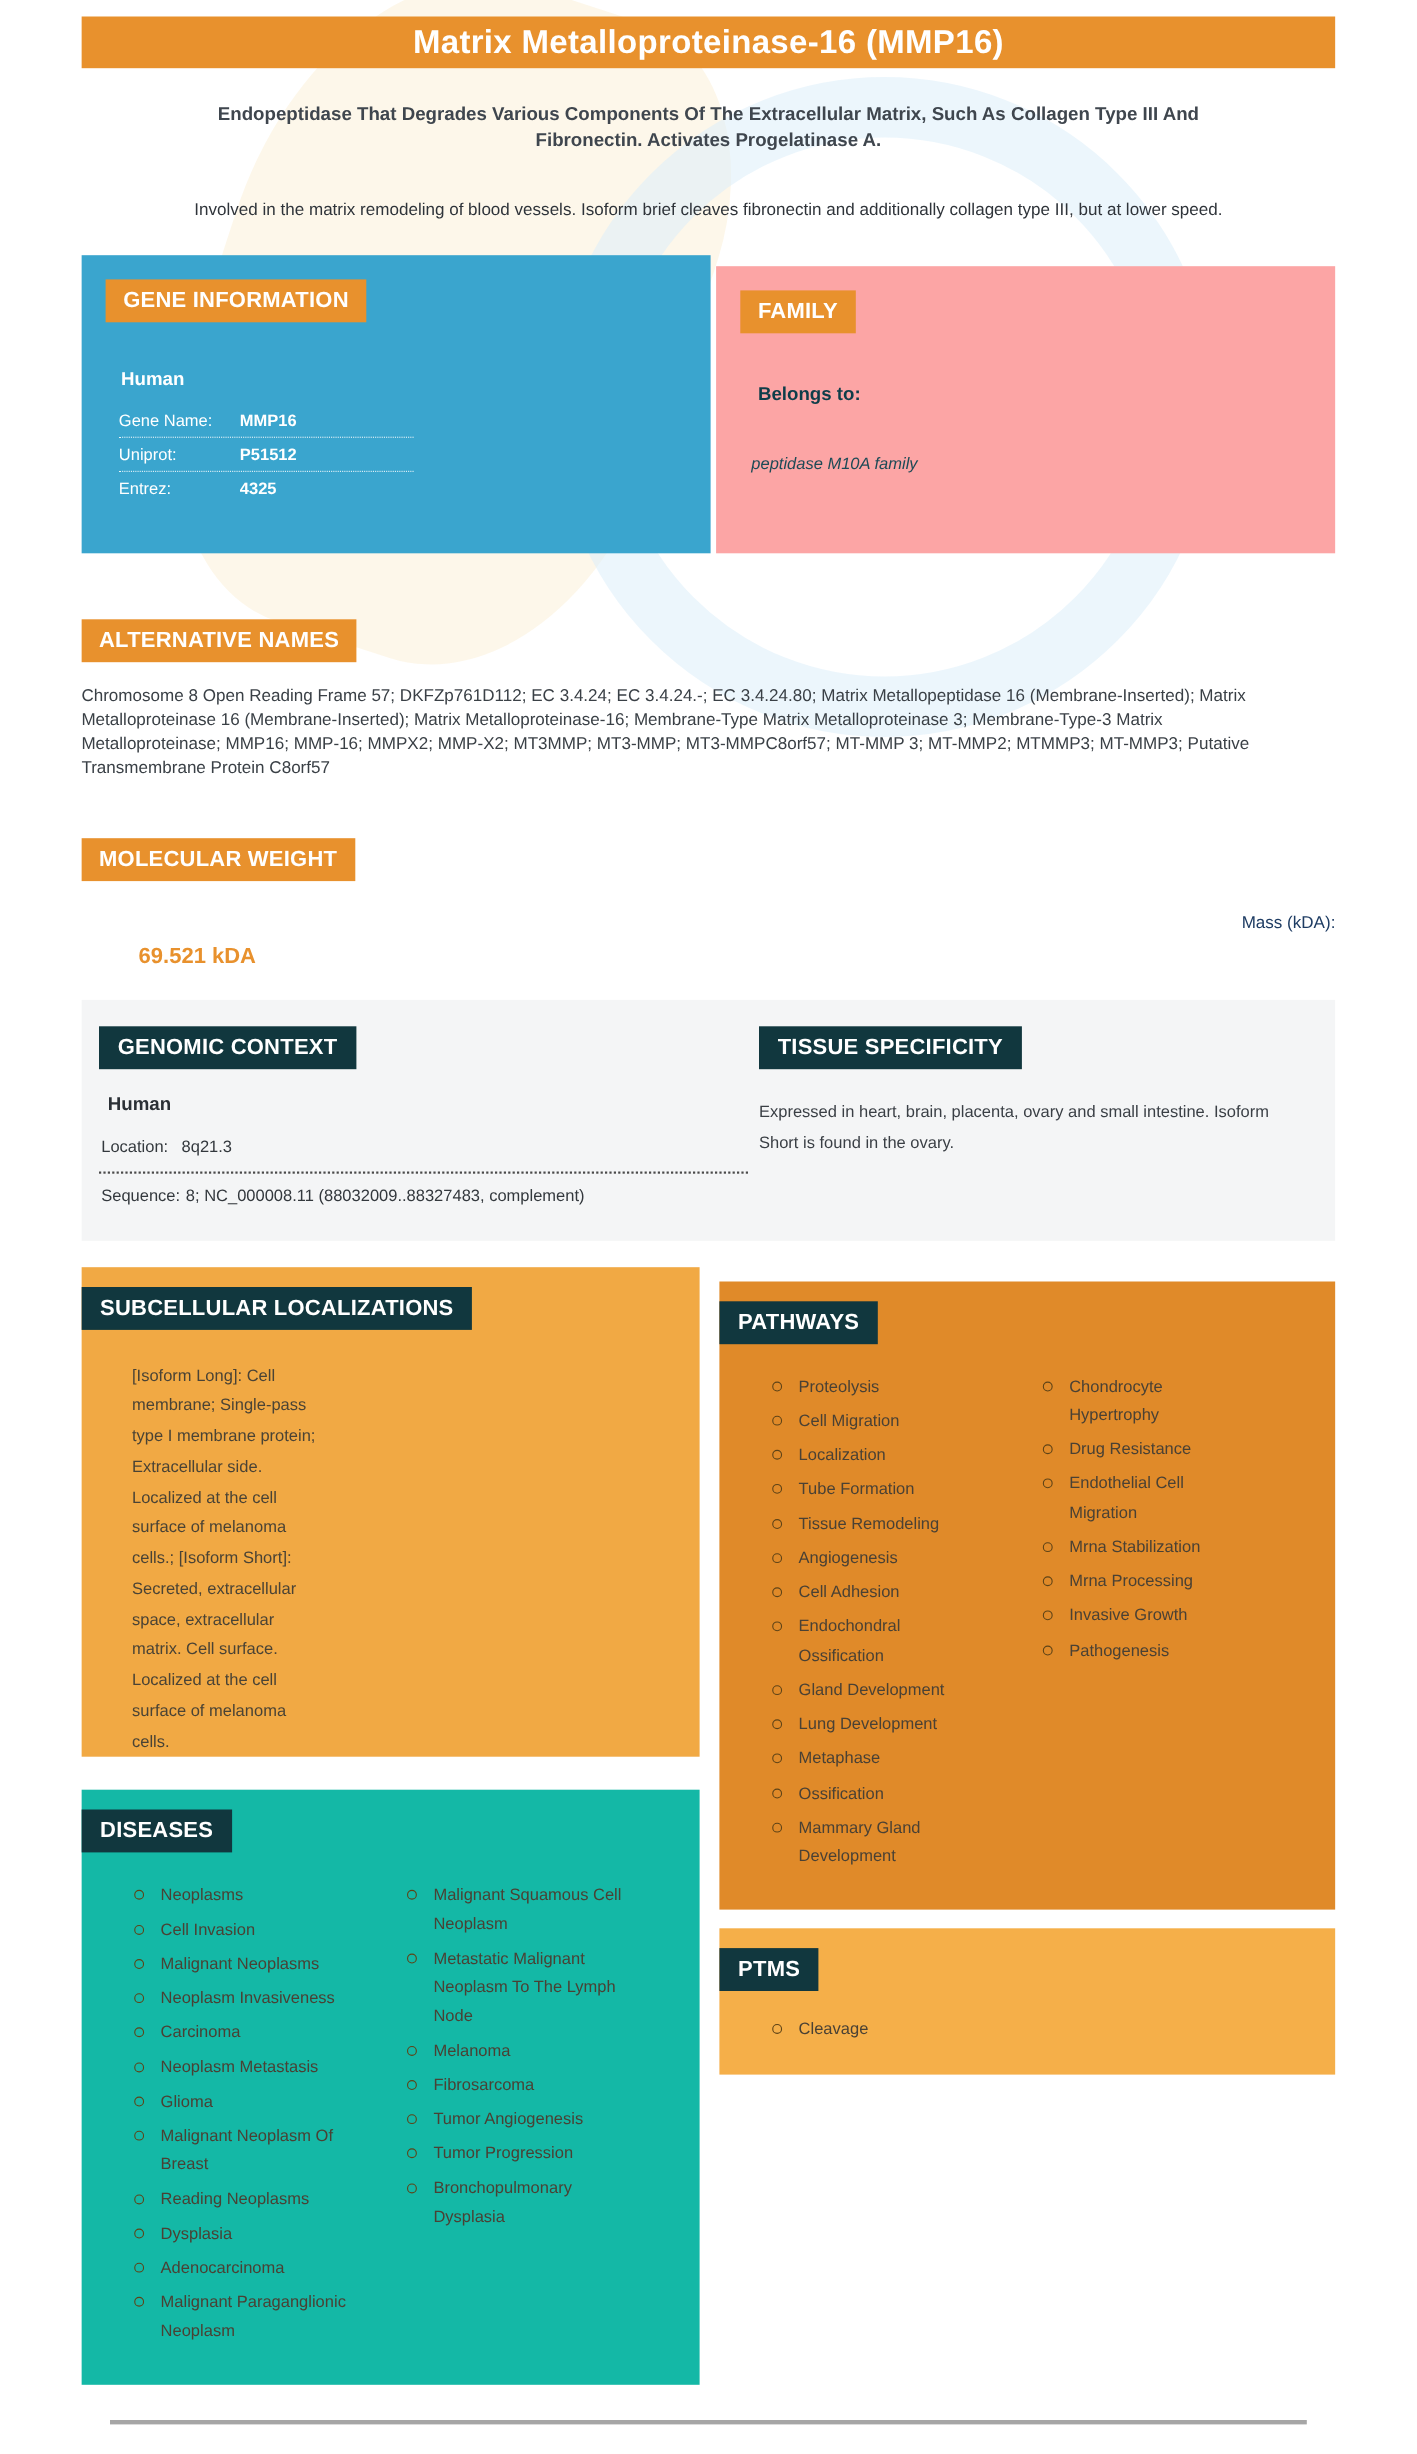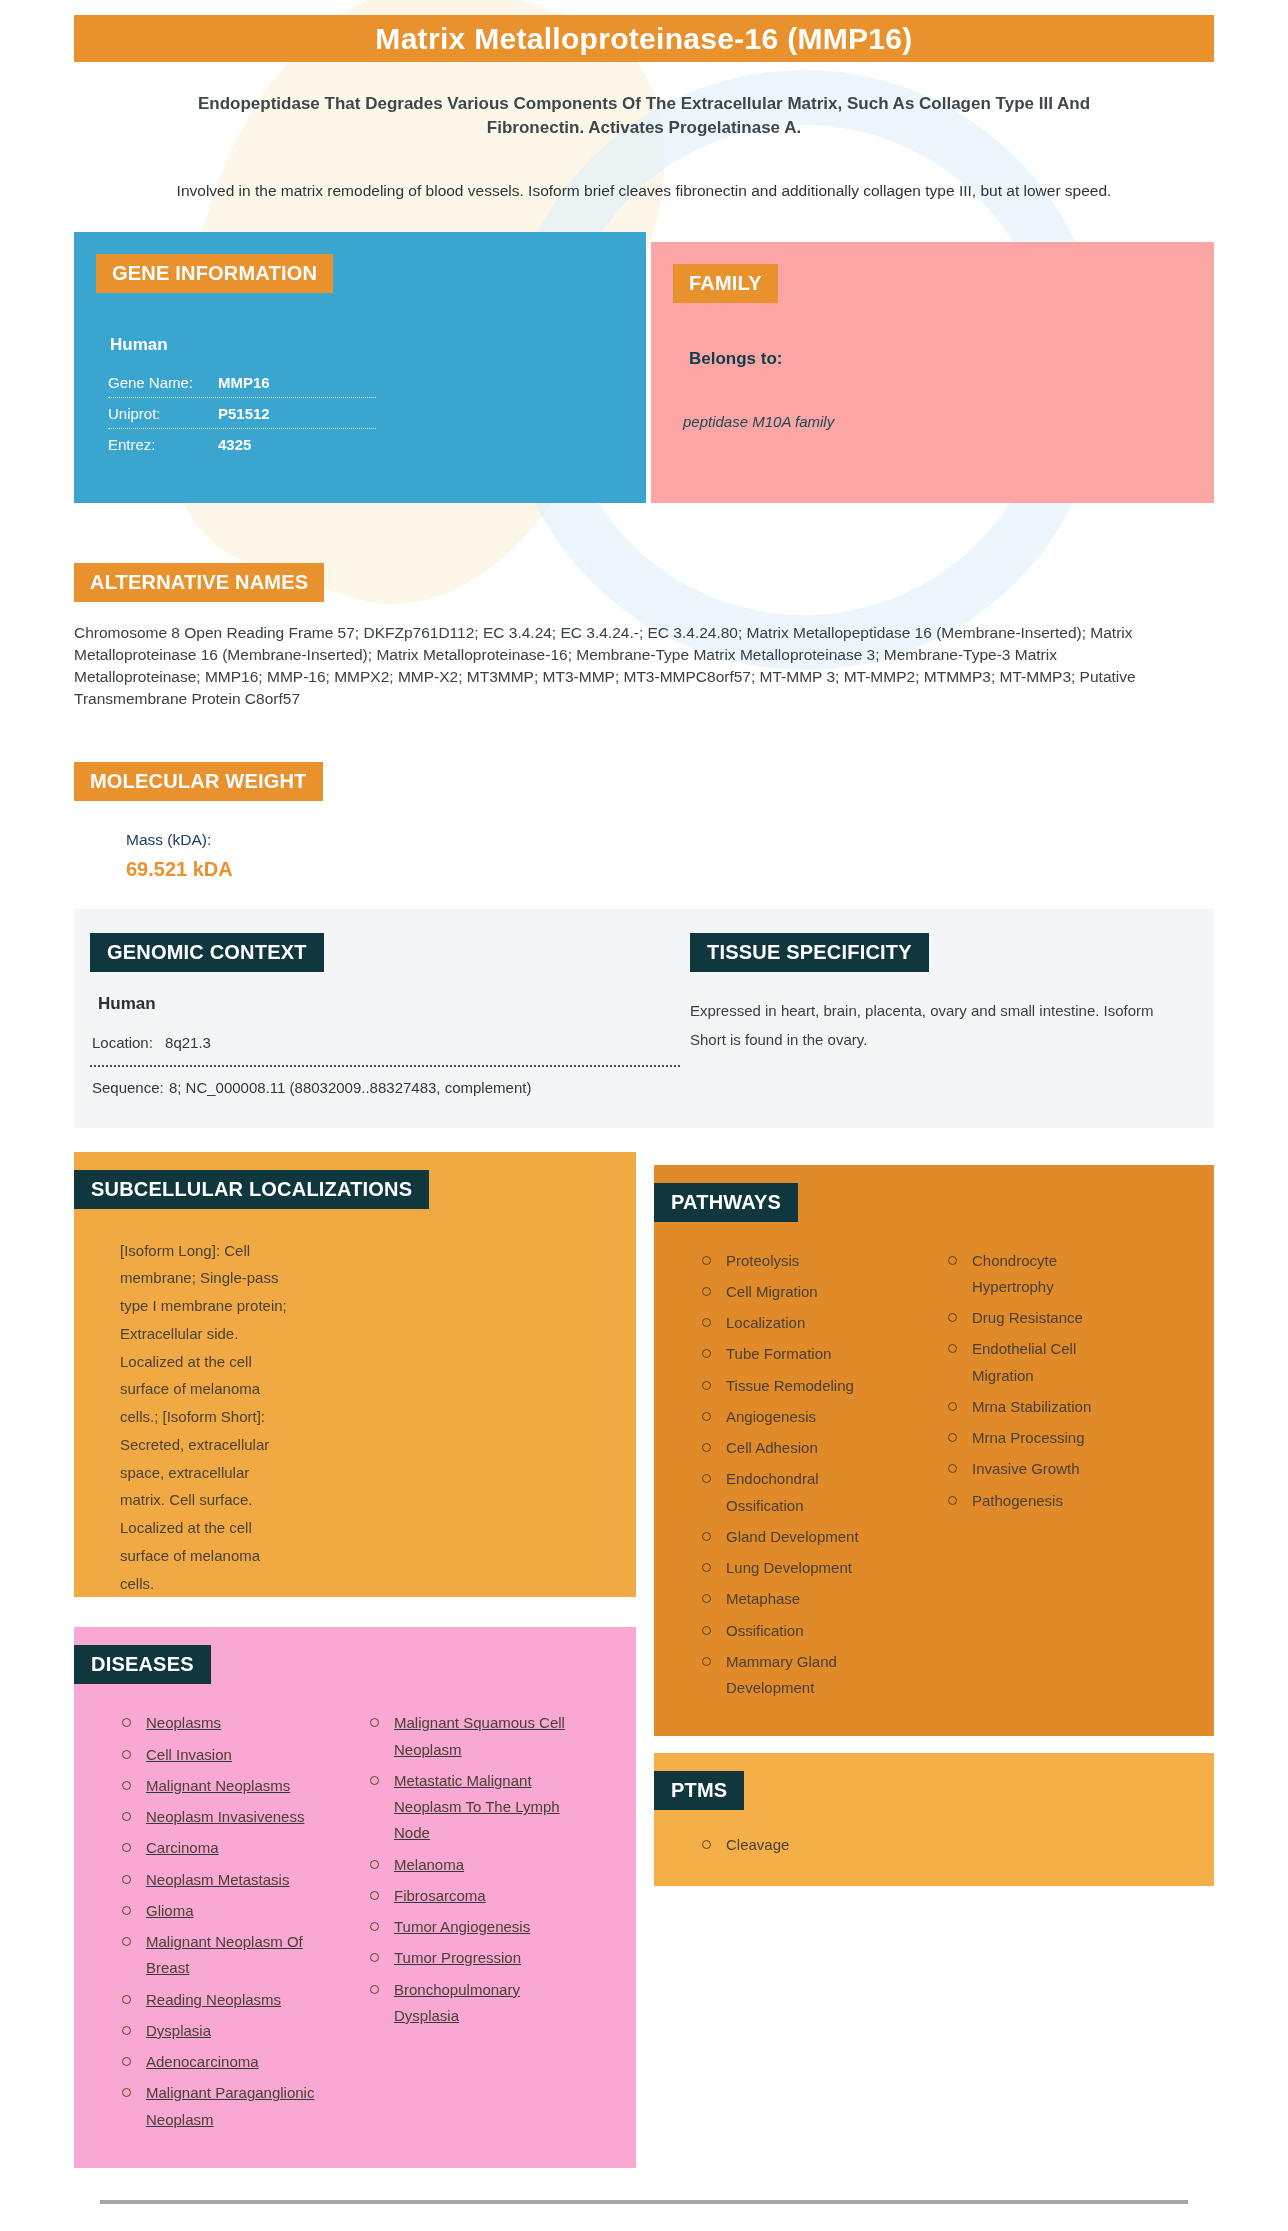--- a/index.html
+++ b/index.html
@@ -74,21 +74,21 @@
   }
   .family-box .belongs { color: #0E3D49; font-weight: bold; font-size: 17px; margin: 46px 0 0 16px; }
   .family-box .family-value { color: #1D4A56; font-size: 15px; margin: 44px 12px 0 10px; font-style: italic; }
 
   
   .alt-section { margin-top: 60px; }
   .alt-text { margin-top: 20px; width: 1105px; font-size: 15.5px; color: #3A4046; line-height: 1.42; }
 
   
   .mw-section { margin-top: 52px; }
-  .mass-label { margin: 30px 0 0 52px; font-size: 15.5px; color: #1E3C63; }
+  .mass-label { margin: 30px 0 0 52px; font-size: 15.5px; color: #1E3C63; text-align: right; }
   .mass-value { margin: 9px 0 0 52px; font-size: 20px; font-weight: bold; color: #E8912D; }
 
   
   .gray-panel {
     margin-top: 28px; background: #F4F5F6; min-height: 195px;
     display: flex; padding: 24px 20px 32px 16px;
   }
   .gc-col { flex: 0 0 600px; }
   .ts-col { flex: 1; }
   .gc-species { font-weight: bold; font-size: 17px; color: #2B3036; margin: 22px 0 0 8px; }
@@ -101,21 +101,21 @@
   .ts-text { margin-top: 24px; font-size: 15px; color: #3A3F45; line-height: 1.95; width: 92%; }
 
   
   .boxes-row { display: flex; margin-top: 24px; }
   .col-left  { width: 562px; margin-right: 18px; }
   .col-right { width: 560px; margin-top: 13px; }
 
   .obox { padding-top: 18px; }
   .subcell-box { background: #F1A944; min-height: 445px; margin-bottom: 17px; }
   .pathways-box { background: #E08A29; min-height: 512px; margin-bottom: 17px; }
-  .diseases-box { background: #f9a8d4; min-height: 528px; text-decoration: underline; }
+  .diseases-box { background: #14b8a6; min-height: 528px; }
   .ptms-box { background: #F5AF49; min-height: 106px; padding-bottom: 22px; }
 
   .subcell-text {
     margin: 28px 0 30px 46px; width: 178px;
     font-size: 15px; color: #4A4335; line-height: 1.85;
   }
 
   .bullets-row { display: flex; margin: 26px 0 0 46px; padding-bottom: 30px; }
   ul.bullets { list-style: none; font-size: 15px; color: #4A4134; line-height: 1.75; }
   ul.bullets li { position: relative; padding-left: 26px; margin-bottom: 5px; }

